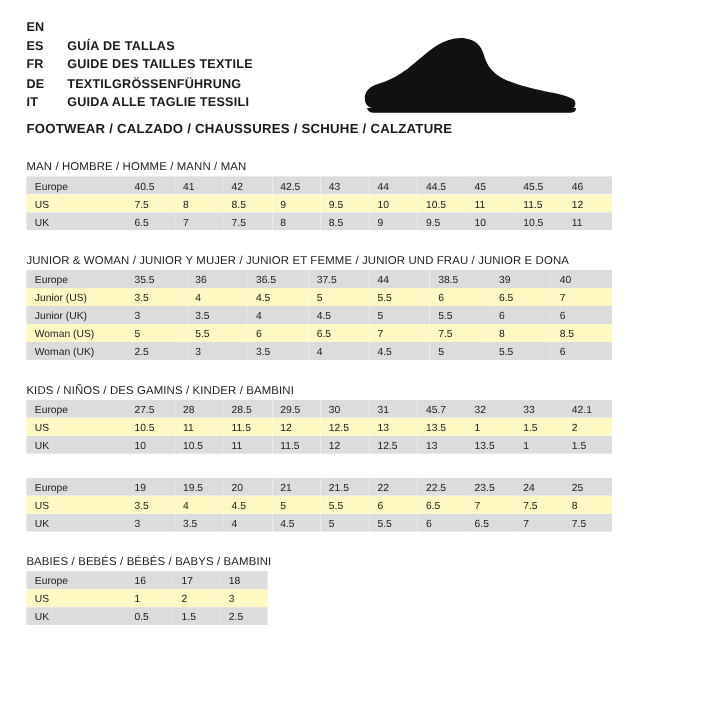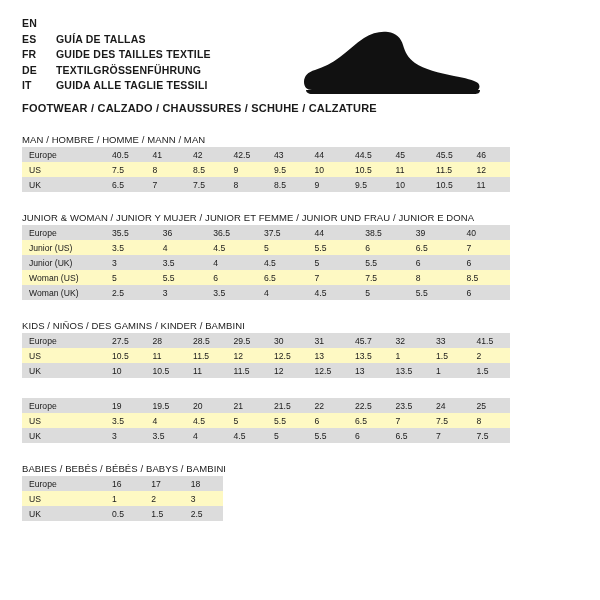--- a/index.html
+++ b/index.html
@@ -259,21 +259,21 @@
         <td class="lbl">Europe</td>
         <td>27.5</td>
         <td>28</td>
         <td>28.5</td>
         <td>29.5</td>
         <td>30</td>
         <td>31</td>
         <td>45.7</td>
         <td>32</td>
         <td>33</td>
-        <td>41.5</td>
+        <td>42.1</td>
       </tr>
       <tr class="row-plain">
         <td class="lbl">US</td>
         <td>10.5</td>
         <td>11</td>
         <td>11.5</td>
         <td>12</td>
         <td>12.5</td>
         <td>13</td>
         <td>13.5</td>

